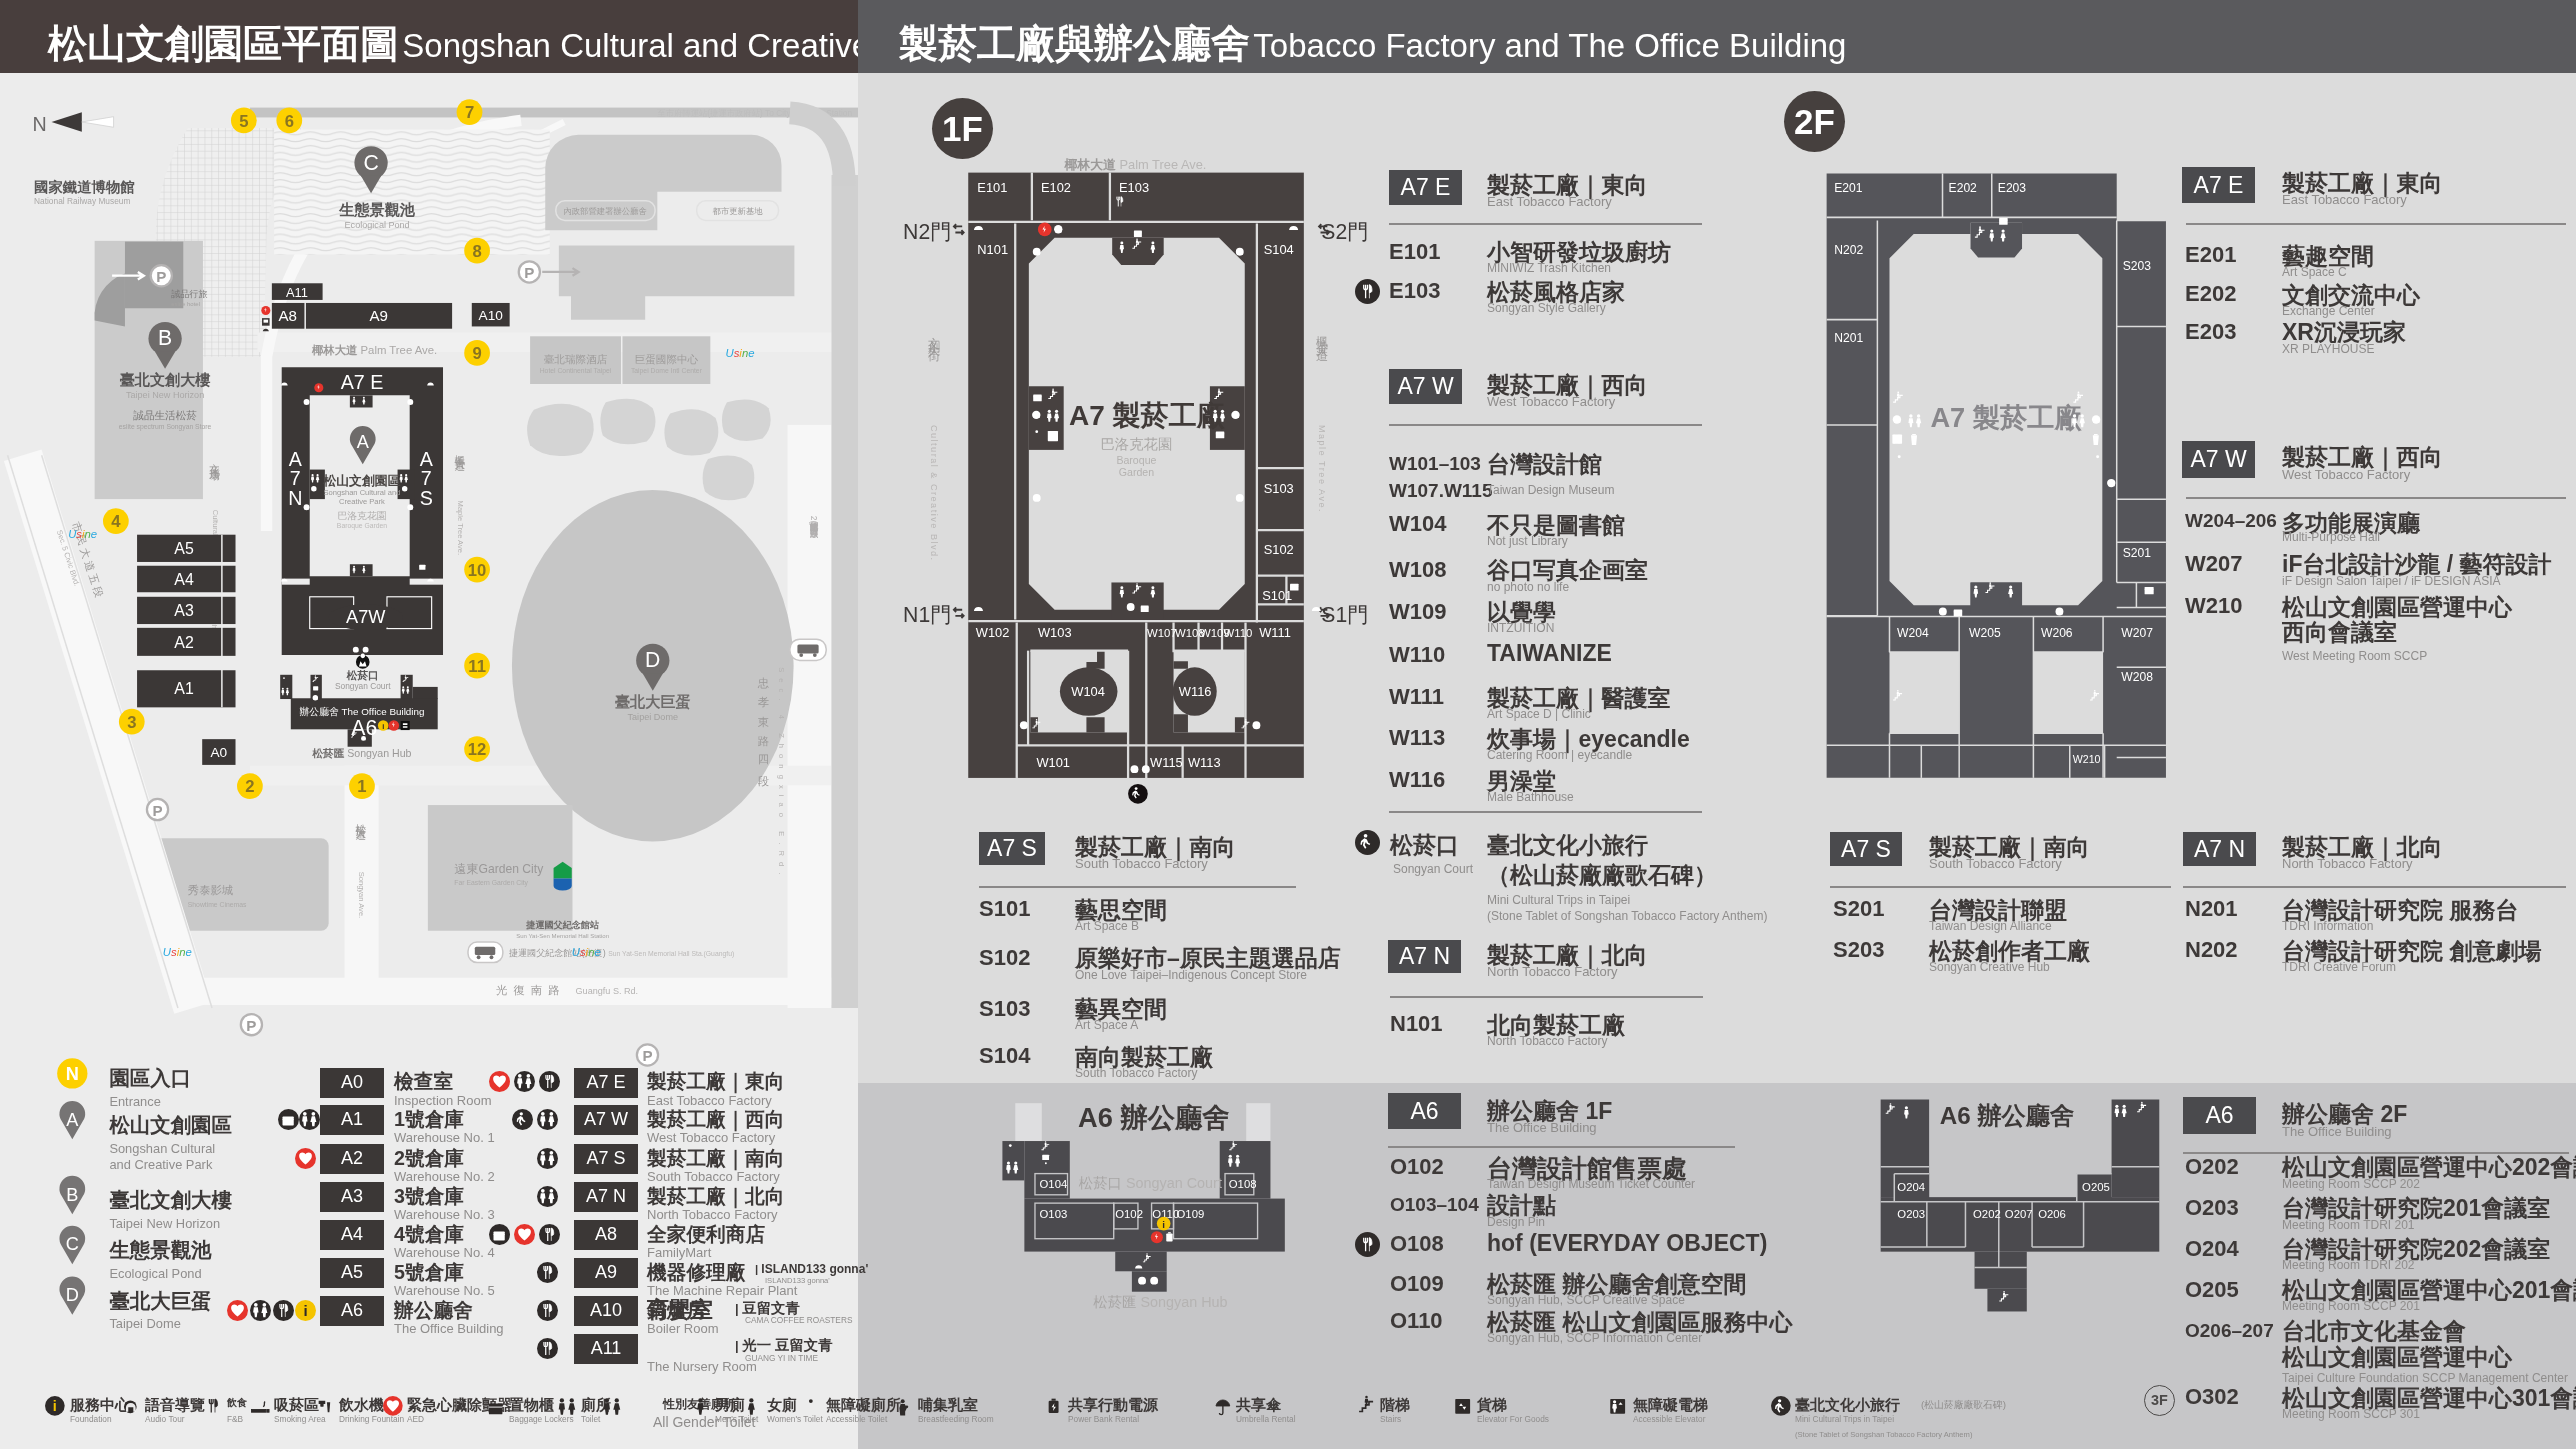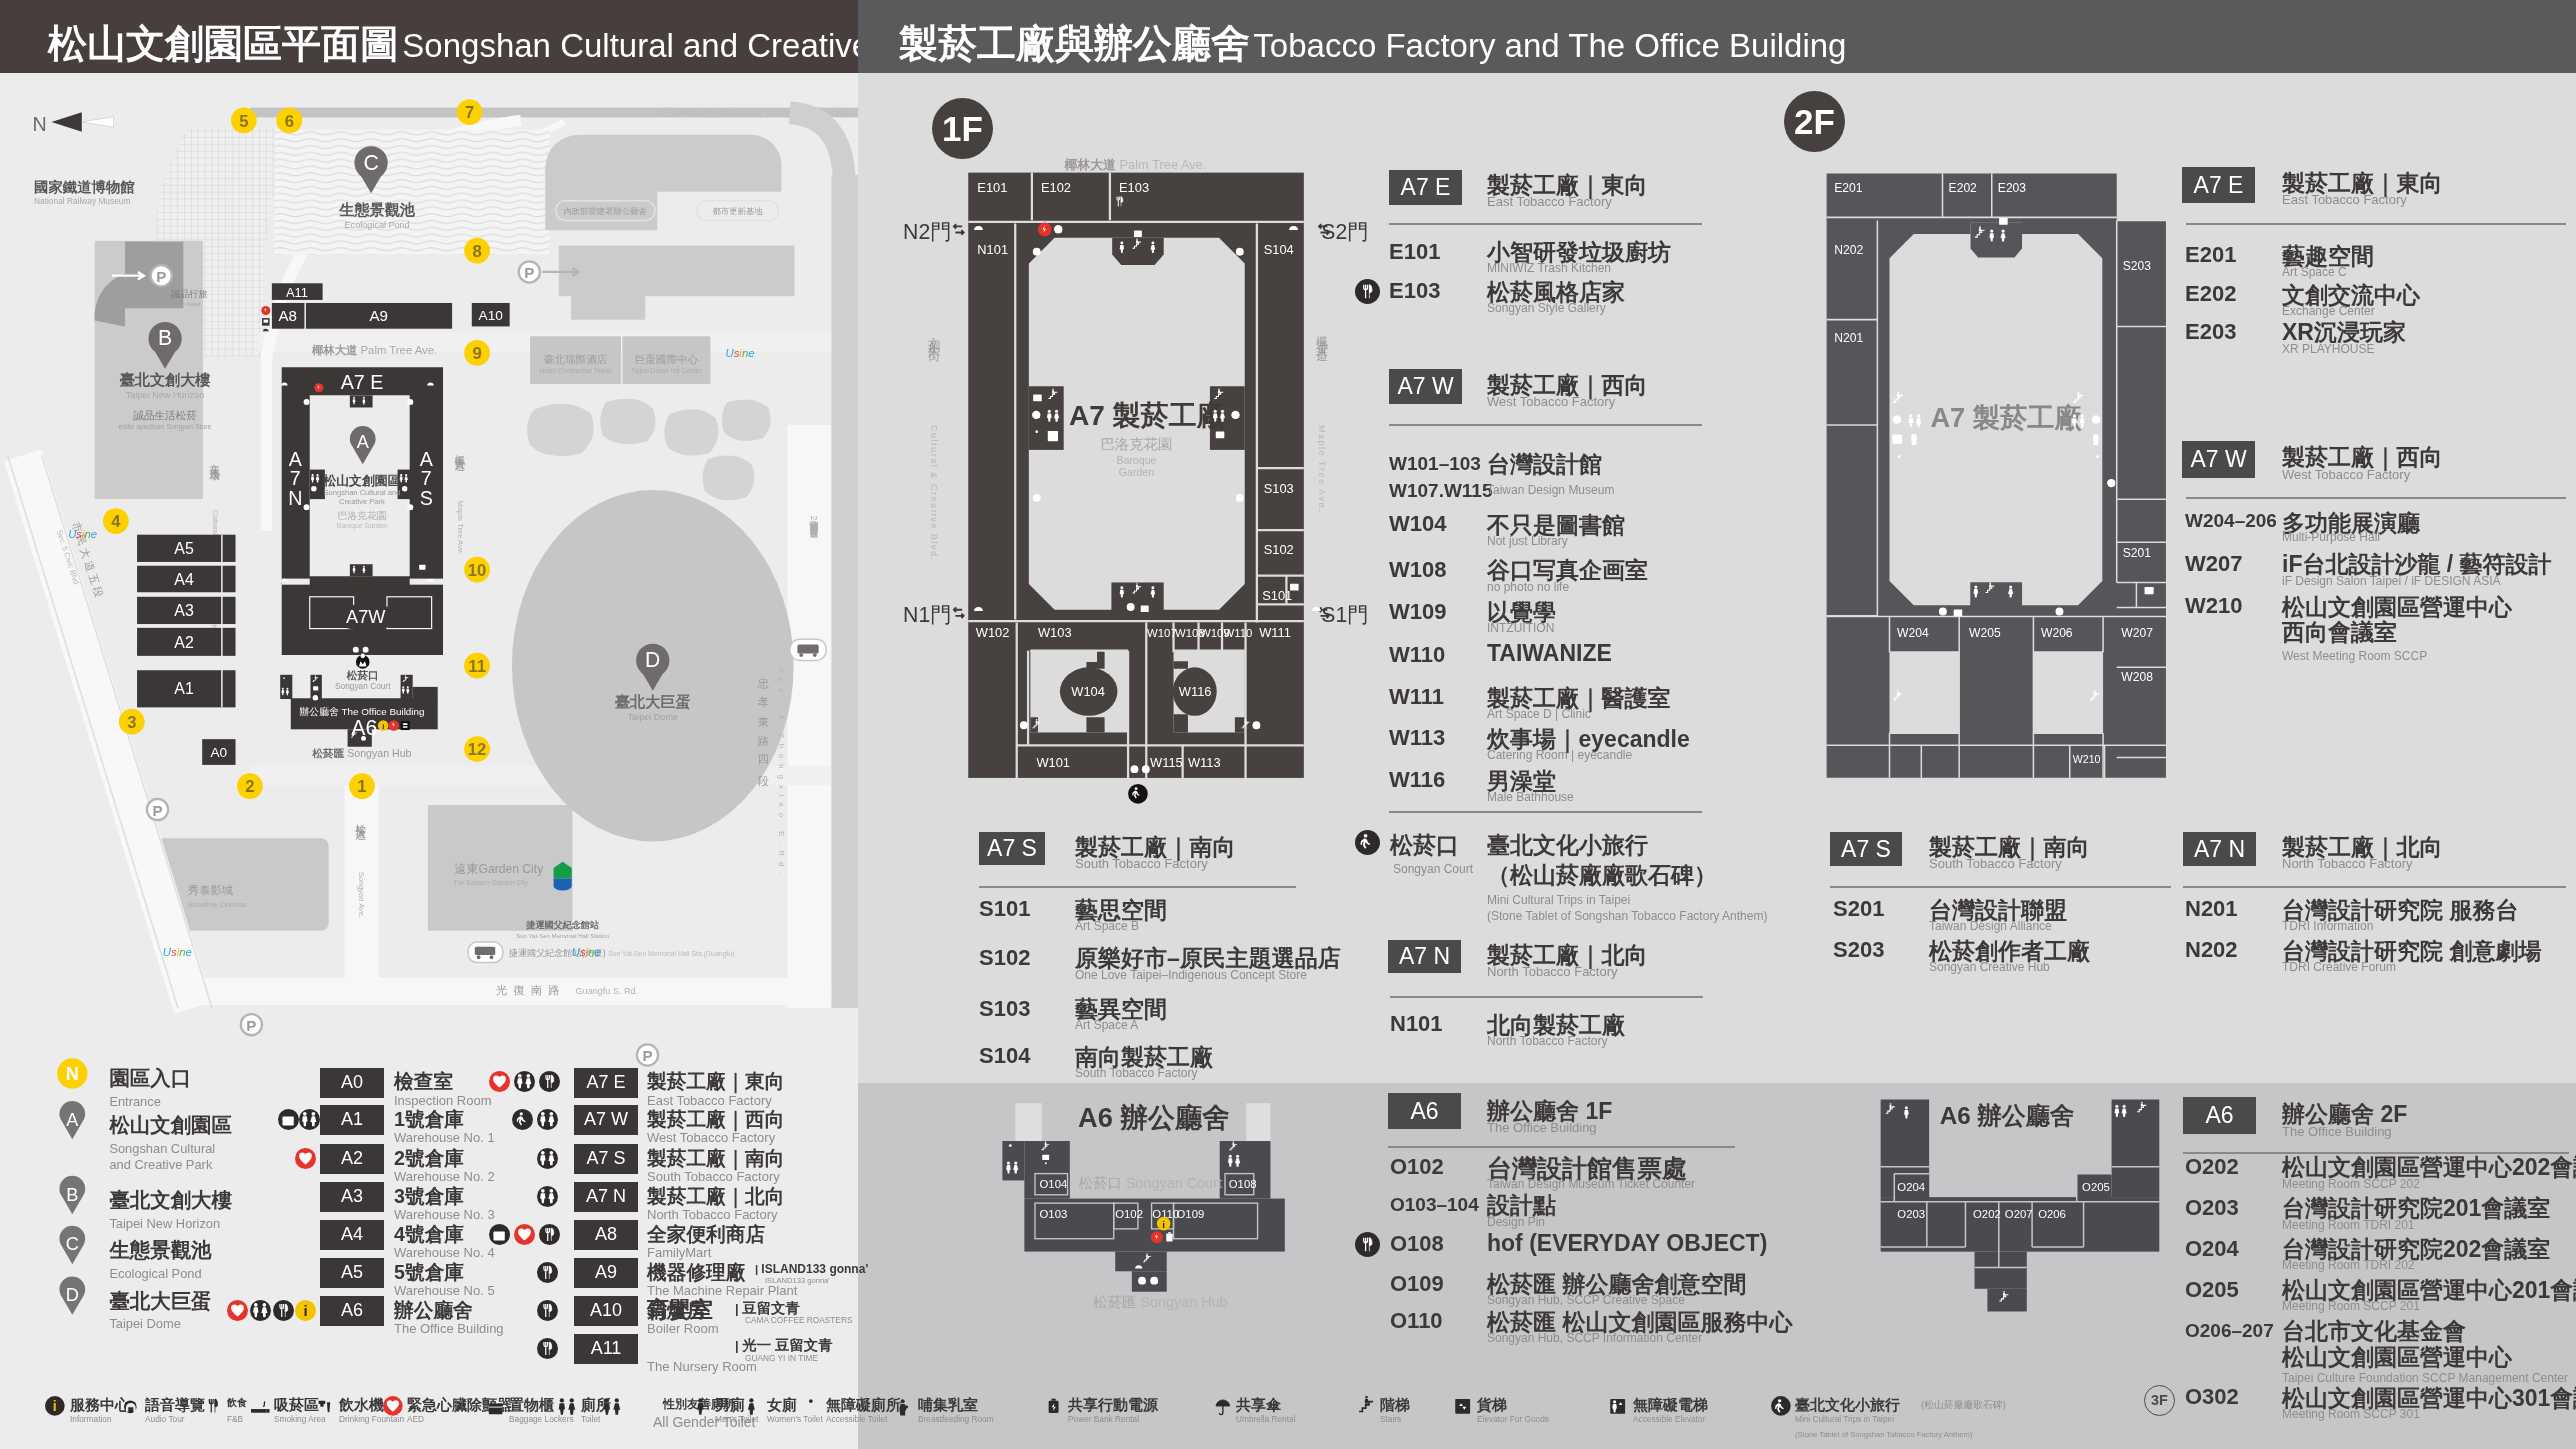--- a/index.html
+++ b/index.html
@@ -1231,21 +1231,21 @@
       <g fill="#fff" stroke="#fff">
         <use href="#fork" transform="translate(5,4.5) scale(.95)"></use>
       </g>
     </svg>
 
 <svg style="left:45px;top:1396px;width:19.7px;height:19.7px" viewBox="0 0 26 26">
       <circle cx="13" cy="13" r="13" fill="#2e2a29"></circle>
       <text x="13" y="20" font-size="19" font-weight="bold" fill="#f5c400" text-anchor="middle" font-family="Liberation Serif">i</text>
     </svg>
 <div class="nm" style="left:70px;top:1396px;font-size:15px">服務中心</div>
-<div class="sub" style="left:70px;top:1414px;font-size:8.3px">Information</div>
+<div class="sub" style="left:70px;top:1414px;font-size:8.3px">Foundation</div>
 
 <svg style="left:121px;top:1396px;width:21px;height:21px" viewBox="0 0 28 28">
       <g fill="#2e2a29">
         <use href="#audio" transform="translate(2,4) scale(1.3)"></use>
       </g>
     </svg>
 <div class="nm" style="left:145px;top:1396px;font-size:15px">語音導覽</div>
 <div class="sub" style="left:145px;top:1414px;font-size:8.3px">Audio Tour</div>
 
 <svg style="left:203px;top:1396px;width:21px;height:21px" viewBox="0 0 28 28">

